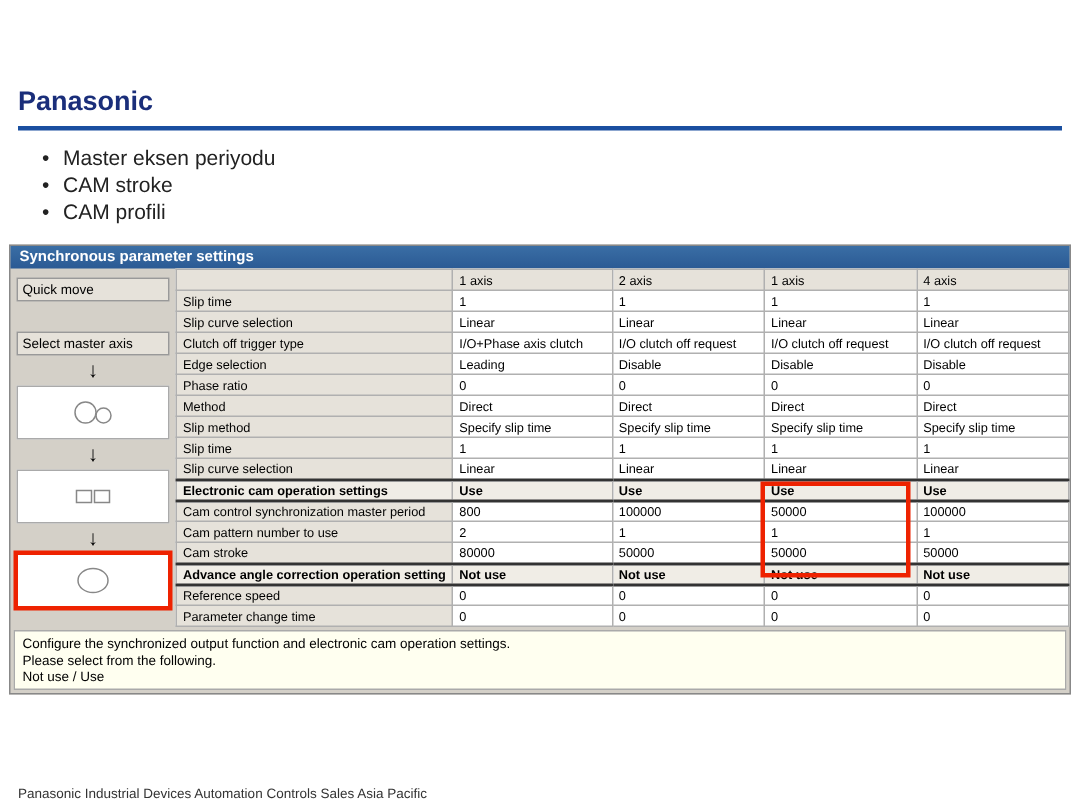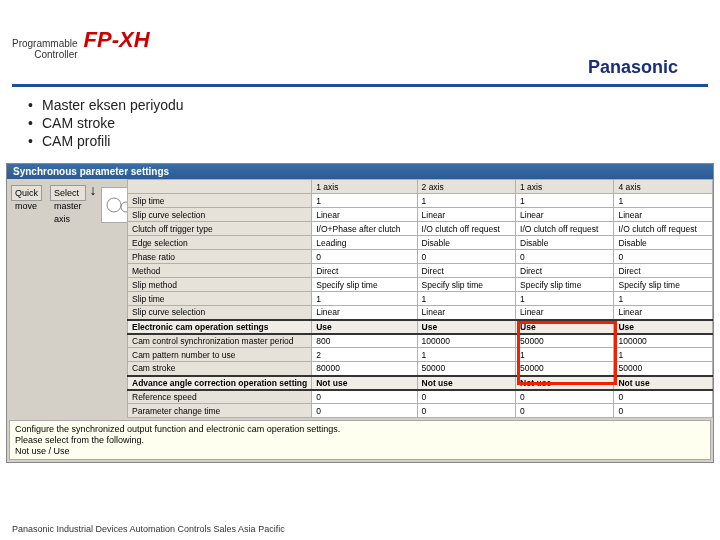--- a/index.html
+++ b/index.html
@@ -9,47 +9,40 @@
 .prog-ctrl { font-size: 10px; color: #333; line-height: 1.1; text-align: right; }
 .fp-xh { font-size: 22px; font-weight: bold; color: #c00; font-style: italic; }
 .logo { display:flex; align-items:center;margin-top:48px; }
 .hr { height: 3px; background: #1a4fa0; margin: 2px 12px 10px; }
 .bullets { padding: 0 20px 12px 28px; font-size: 14px; color: #222; }
 .bullets div { margin-bottom: 2px; }
 .bullets span.bul { display:inline-block; width: 14px; }
 .win { background: #d4d0c8; margin: 0 6px; border: 1px solid #888; font-size: 9px; }
 .titlebar { background: linear-gradient(#3a6ea5,#2b5a94); color:#fff; padding: 2px 6px; font-weight:bold; font-size:10px; }
 .grid-wrap { display:flex; }
-.left-col { width: 120px; padding: 6px 4px; display:flex; gap:4px; }
+.left-col { width: 110px; padding: 6px 4px; display:flex; flex-direction:column; gap:4px; }
 .btn { background:#e6e2da; border:1px solid #999; padding:1px 3px; font-size:9px; height:16px; line-height:13px; }
 .icon-box { border:1px solid #aaa; background:#fff; height:36px; margin-top:2px; display:flex; align-items:center; justify-content:center; position:relative; }
 .arrow { text-align:center; font-size:14px; line-height:10px; }
 .table { flex:1; background:#fff; }
 .table table { border-collapse:collapse; width:100%; }
 .table th, .table td { border:1px solid #b0b0b0; padding:1px 4px; font-size:8.5px; text-align:left; height:14px; white-space:nowrap; overflow:hidden; }
 .table th { background:#e6e2da; font-weight:normal; }
 .rlabel { width:180px; background:#e6e2da; }
 .num { text-align:right; }
 .sep td { border-top:2px solid #333!important; border-bottom:2px solid #333!important; background:#f0ede6; font-weight:bold; }
 .hint { background:#fffff0; border:1px solid #aaa; margin:2px; padding:3px 5px; font-size:9px; line-height:1.2; }
 .footer { position:absolute; bottom:6px; left:12px; font-size:9px; color:#333;margin-top:30px; }
 .red-frame { outline: 3px solid #e20; outline-offset:-1px; }
 .red-frame-area { position:absolute; border:3px solid #e20; pointer-events:none; }
 </style>
 </head>
 <body>
 
 <div class="header">
-  <div class="header-left">
-    <div class="prog-ctrl">
-      <div>Programmable</div>
-      <div>Controller</div>
-    </div>
-    <div class="fp-xh">FP-XH</div>
-  </div>
   <div class="logo">
     <svg width="120" height="22" viewBox="0 0 120 22">
         <text x="0" y="17" font-family="Arial" font-size="18" font-weight="bold" fill="#1a2e7a">Panasonic</text>
       </svg>
   </div>
 </div>
 <div class="hr"></div>
 
 <div class="bullets">
   <div><span class="bul">•</span><span>Master eksen periyodu</span></div>
@@ -104,21 +97,21 @@
             </tr>
         <tr>
               <td class="rlabel">Slip curve selection</td>
               <td>Linear</td>
               <td>Linear</td>
               <td>Linear</td>
               <td>Linear</td>
             </tr>
         <tr>
               <td class="rlabel">Clutch off trigger type</td>
-              <td>I/O+Phase after clutch</td>
+              <td>I/O+Phase axis clutch</td>
               <td>I/O clutch off request</td>
               <td>I/O clutch off request</td>
               <td>I/O clutch off request</td>
             </tr>
         <tr>
               <td class="rlabel">Edge selection</td>
               <td>Leading</td>
               <td>Disable</td>
               <td>Disable</td>
               <td>Disable</td>

